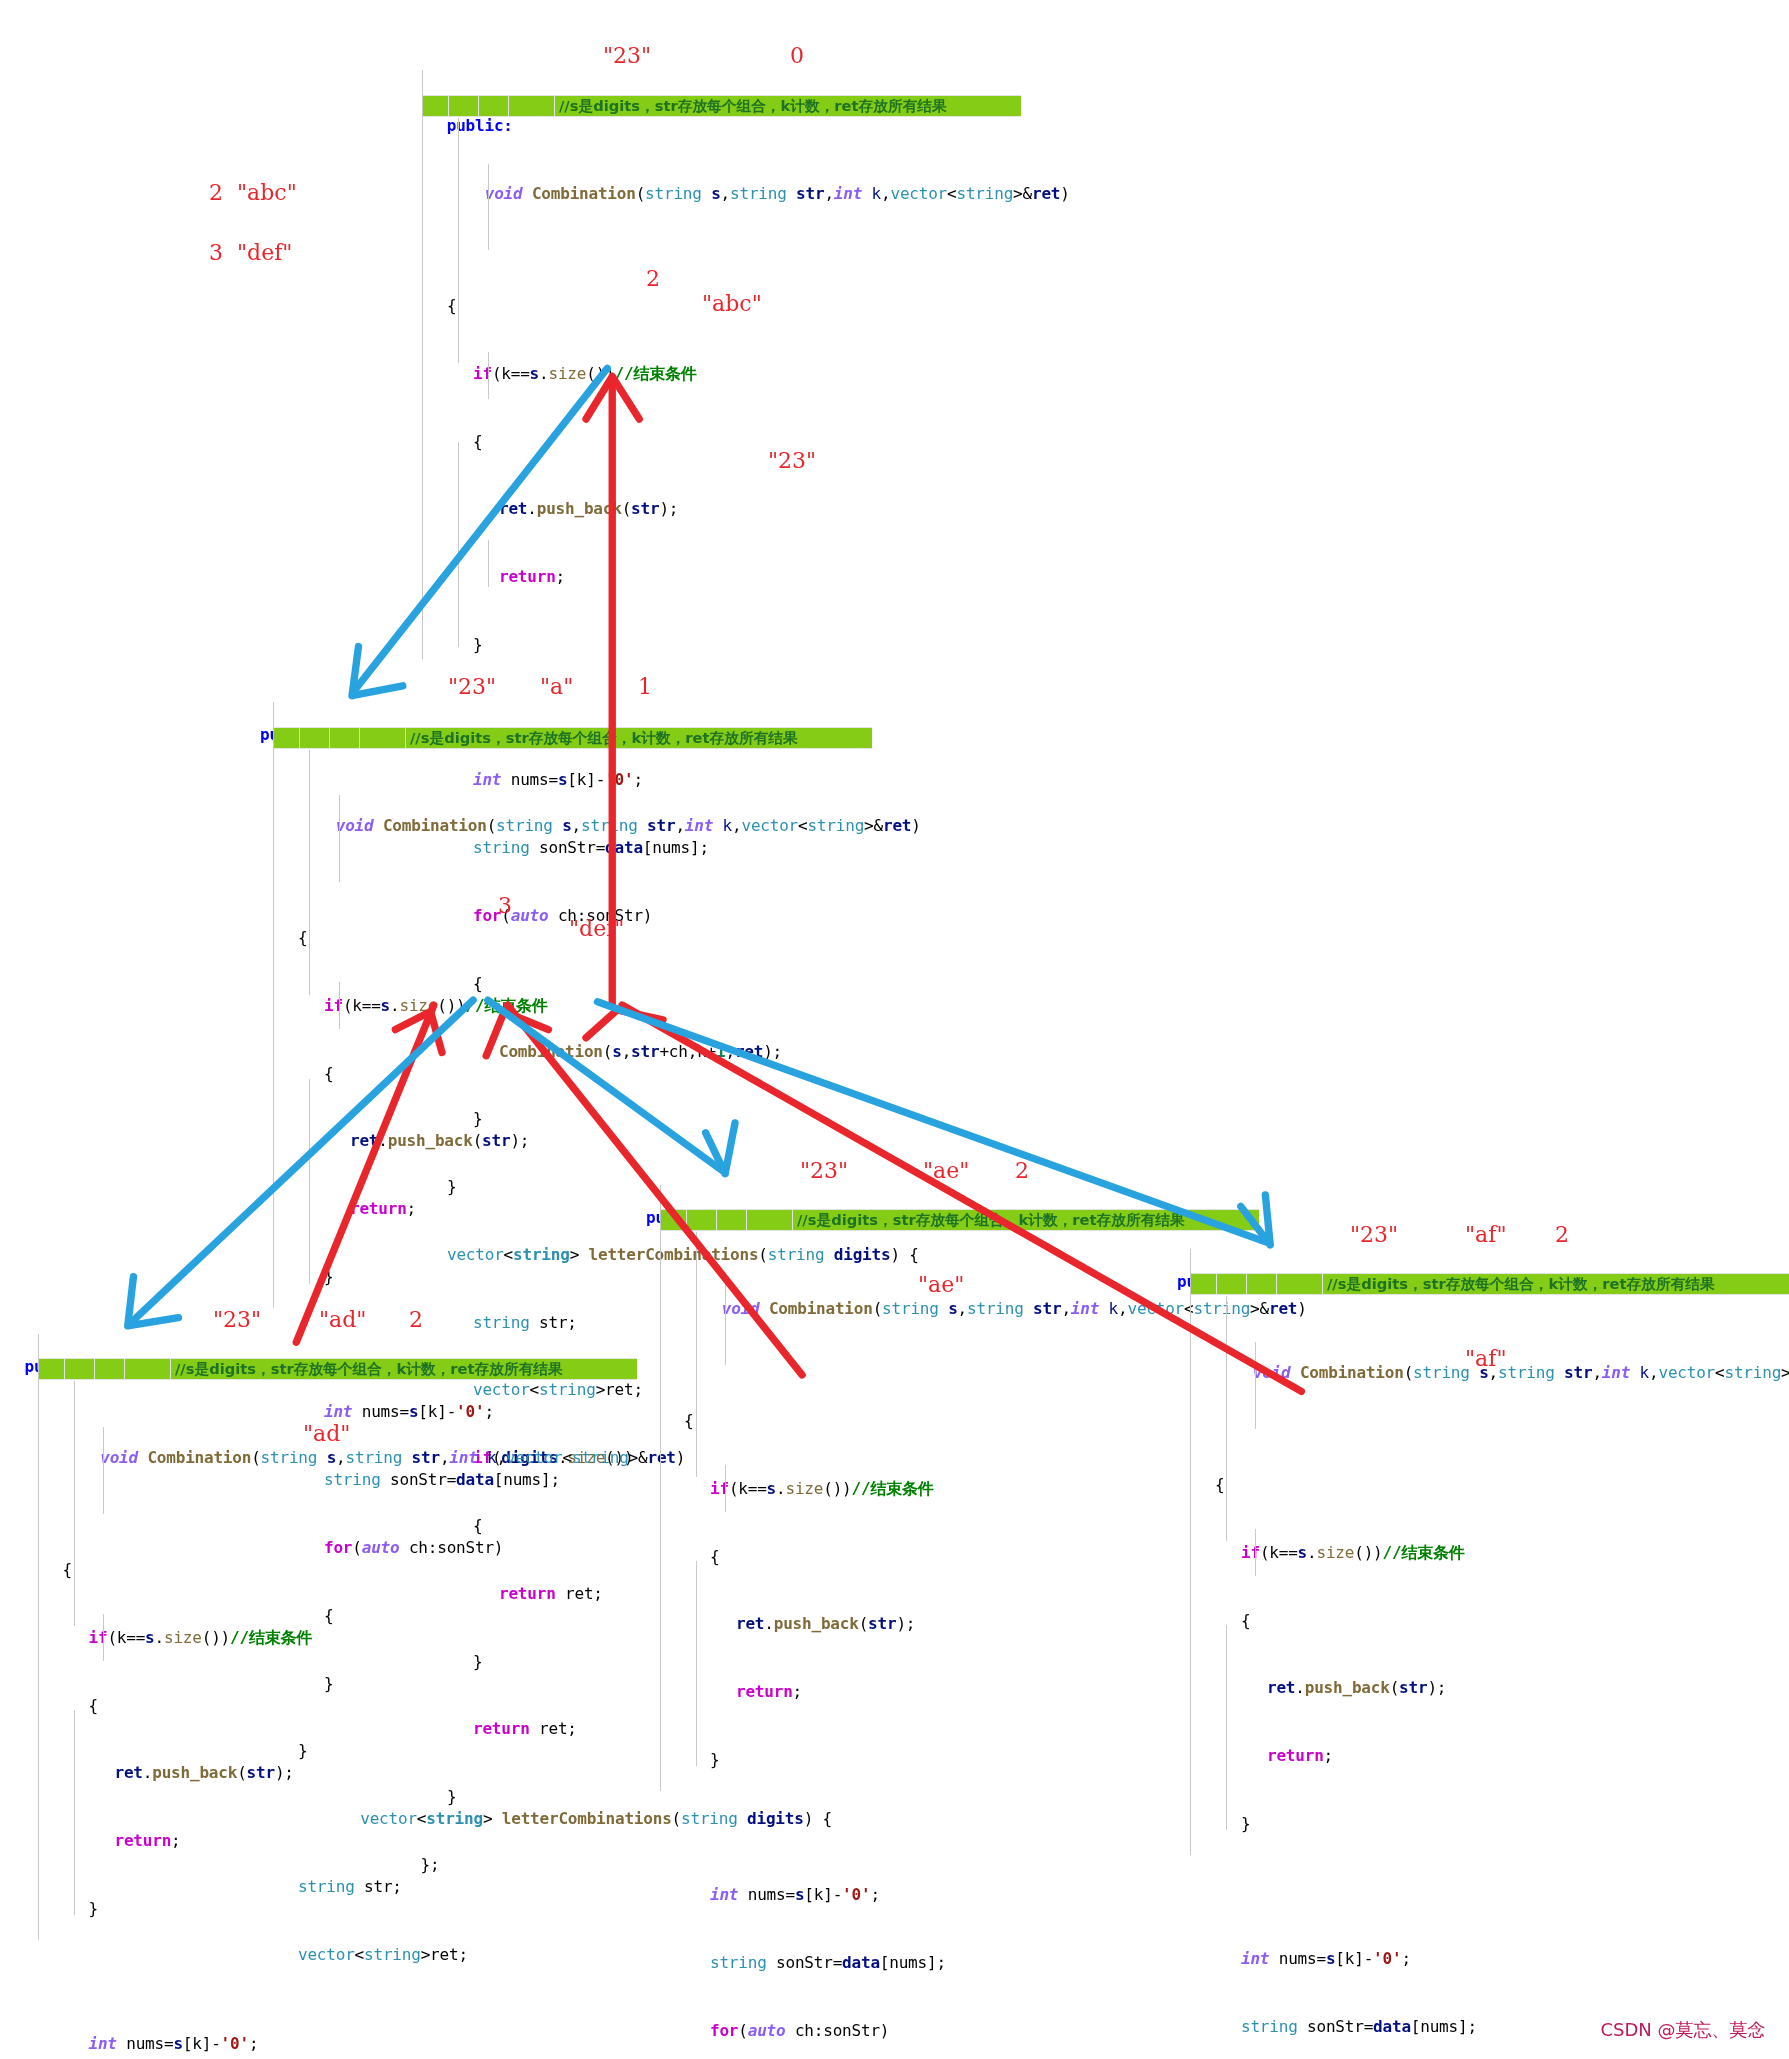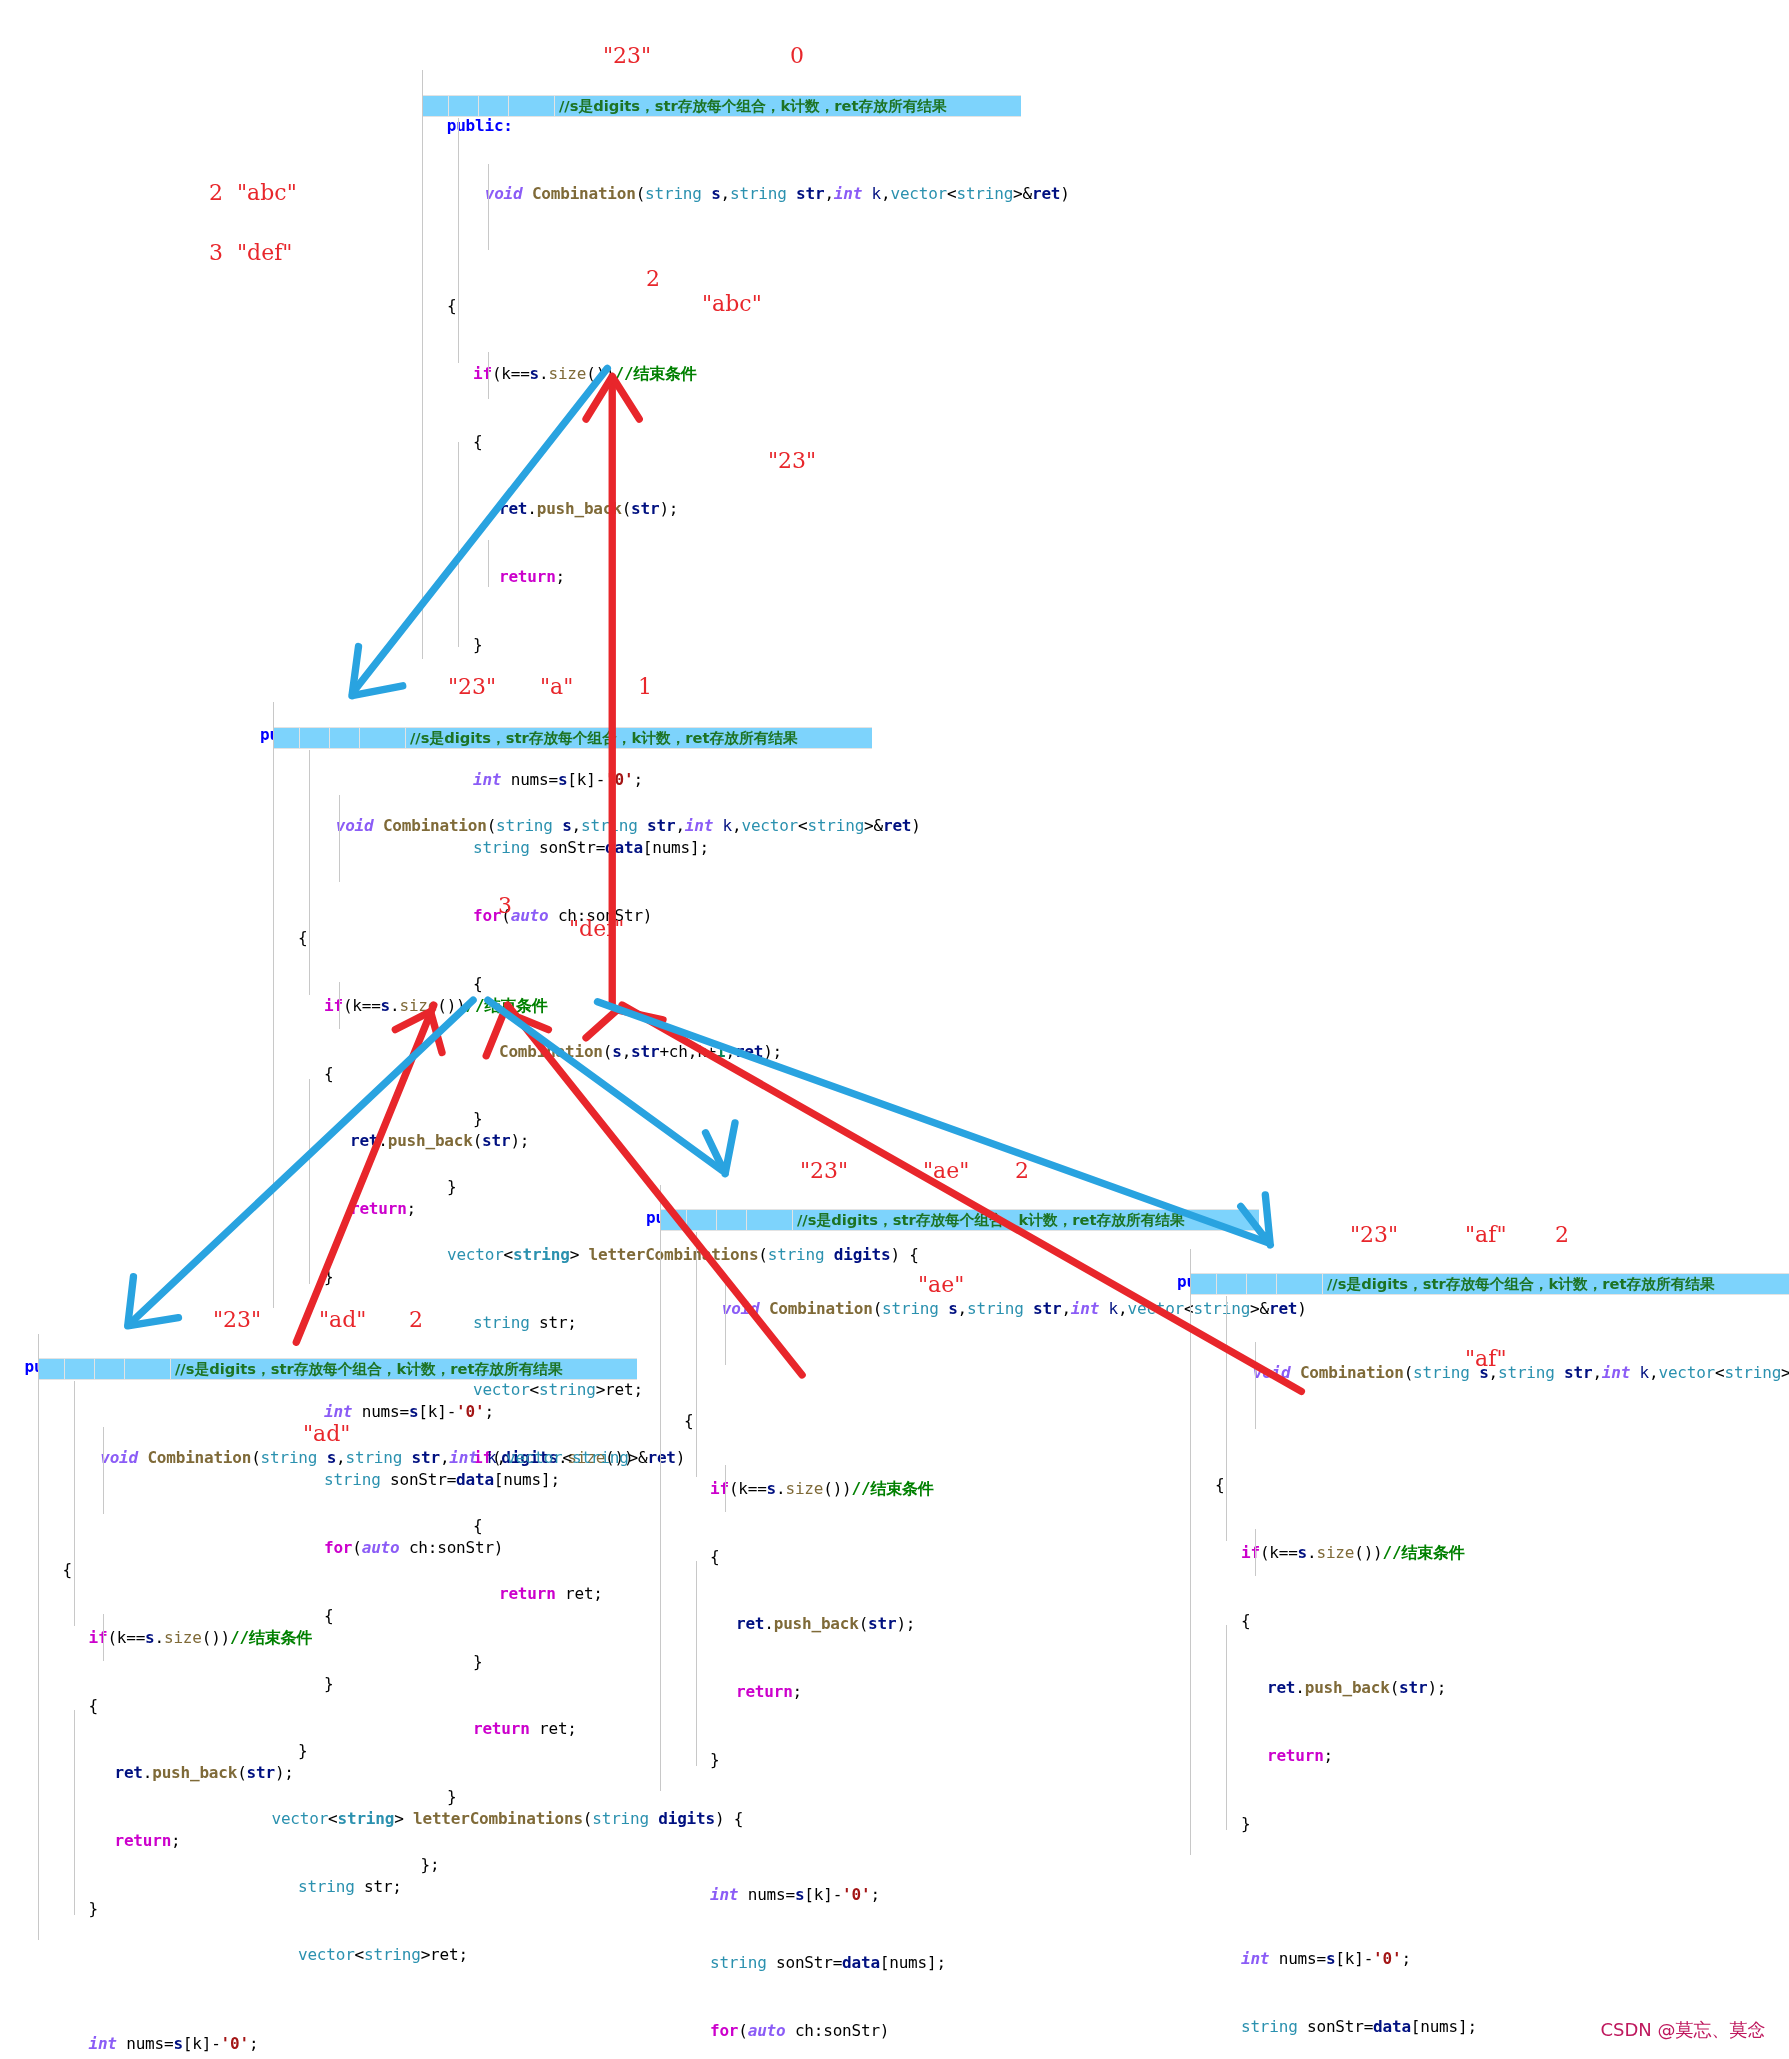--- a/index.html
+++ b/index.html
@@ -32,21 +32,21 @@
   .cmt{color:#008000;}           
   .mem{color:#001080;}           
   .pub{color:#0000ff;}           
   .b{font-weight:bold;}
   
   .cmt-row{
     position:absolute;
     height:22px;
     border-top:0.8px solid #e3e3e3;
     border-bottom:0.8px solid #e3e3e3;
-    background:#7dd3fc;
+    background:#84cc16;
     box-sizing:border-box;
   }
   .cmt-row .cell{
     position:absolute;top:0;bottom:0;border-right:0.8px solid #e3e3e3;
   }
   .cmt-row .ctext{
     position:absolute;left:0;top:0.8px;
     font-family:"DejaVu Sans","Liberation Sans",sans-serif;
     font-size:14.7px;color:#1d7324;font-weight:bold;white-space:pre;
   }
@@ -132,21 +132,21 @@
   <div class="ln" style="padding-left:90px;"><span class="mem b">ret</span>.<span class="fn b">push_back</span>(<span class="mem b">str</span>);</div>
   <div class="ln" style="padding-left:90px;"><span class="kw2 b">return</span>;</div>
   <div class="ln" style="padding-left:64px;">}</div>
   <div class="ln">&nbsp;</div>
   <div class="ln" style="padding-left:64px;"><span class="kw b">int</span> nums=<span class="mem b">s</span>[k]-<span class="chr b">'0'</span>;</div>
   <div class="ln" style="padding-left:64px;"><span class="ty">string</span> sonStr=<span class="mem b">data</span>[nums];</div>
   <div class="ln" style="padding-left:64px;"><span class="kw2 b">for</span>(<span class="kw b">auto</span> ch:sonStr)</div>
   <div class="ln" style="padding-left:64px;">{</div>
   <div class="ln" style="padding-left:64px;">}</div>
   <div class="ln" style="padding-left:38px;">}</div>
-  <div class="ln" style="padding-left:11.5px;"><span class="ty">vector</span>&lt;<span class="ty b">string</span>&gt; <span class="fn b">letterCombinations</span>(<span class="ty">string</span> <span class="mem b">digits</span>) {</div>
+  <div class="ln" style="padding-left:11.5px;text-align:center;"><span class="ty">vector</span>&lt;<span class="ty b">string</span>&gt; <span class="fn b">letterCombinations</span>(<span class="ty">string</span> <span class="mem b">digits</span>) {</div>
   <div class="ln" style="padding-left:38px;"><span class="ty">string</span> str;</div>
   <div class="ln" style="padding-left:38px;"><span class="ty">vector</span>&lt;<span class="ty">string</span>&gt;ret;</div>
   
   
   
   
   
   
   
   

